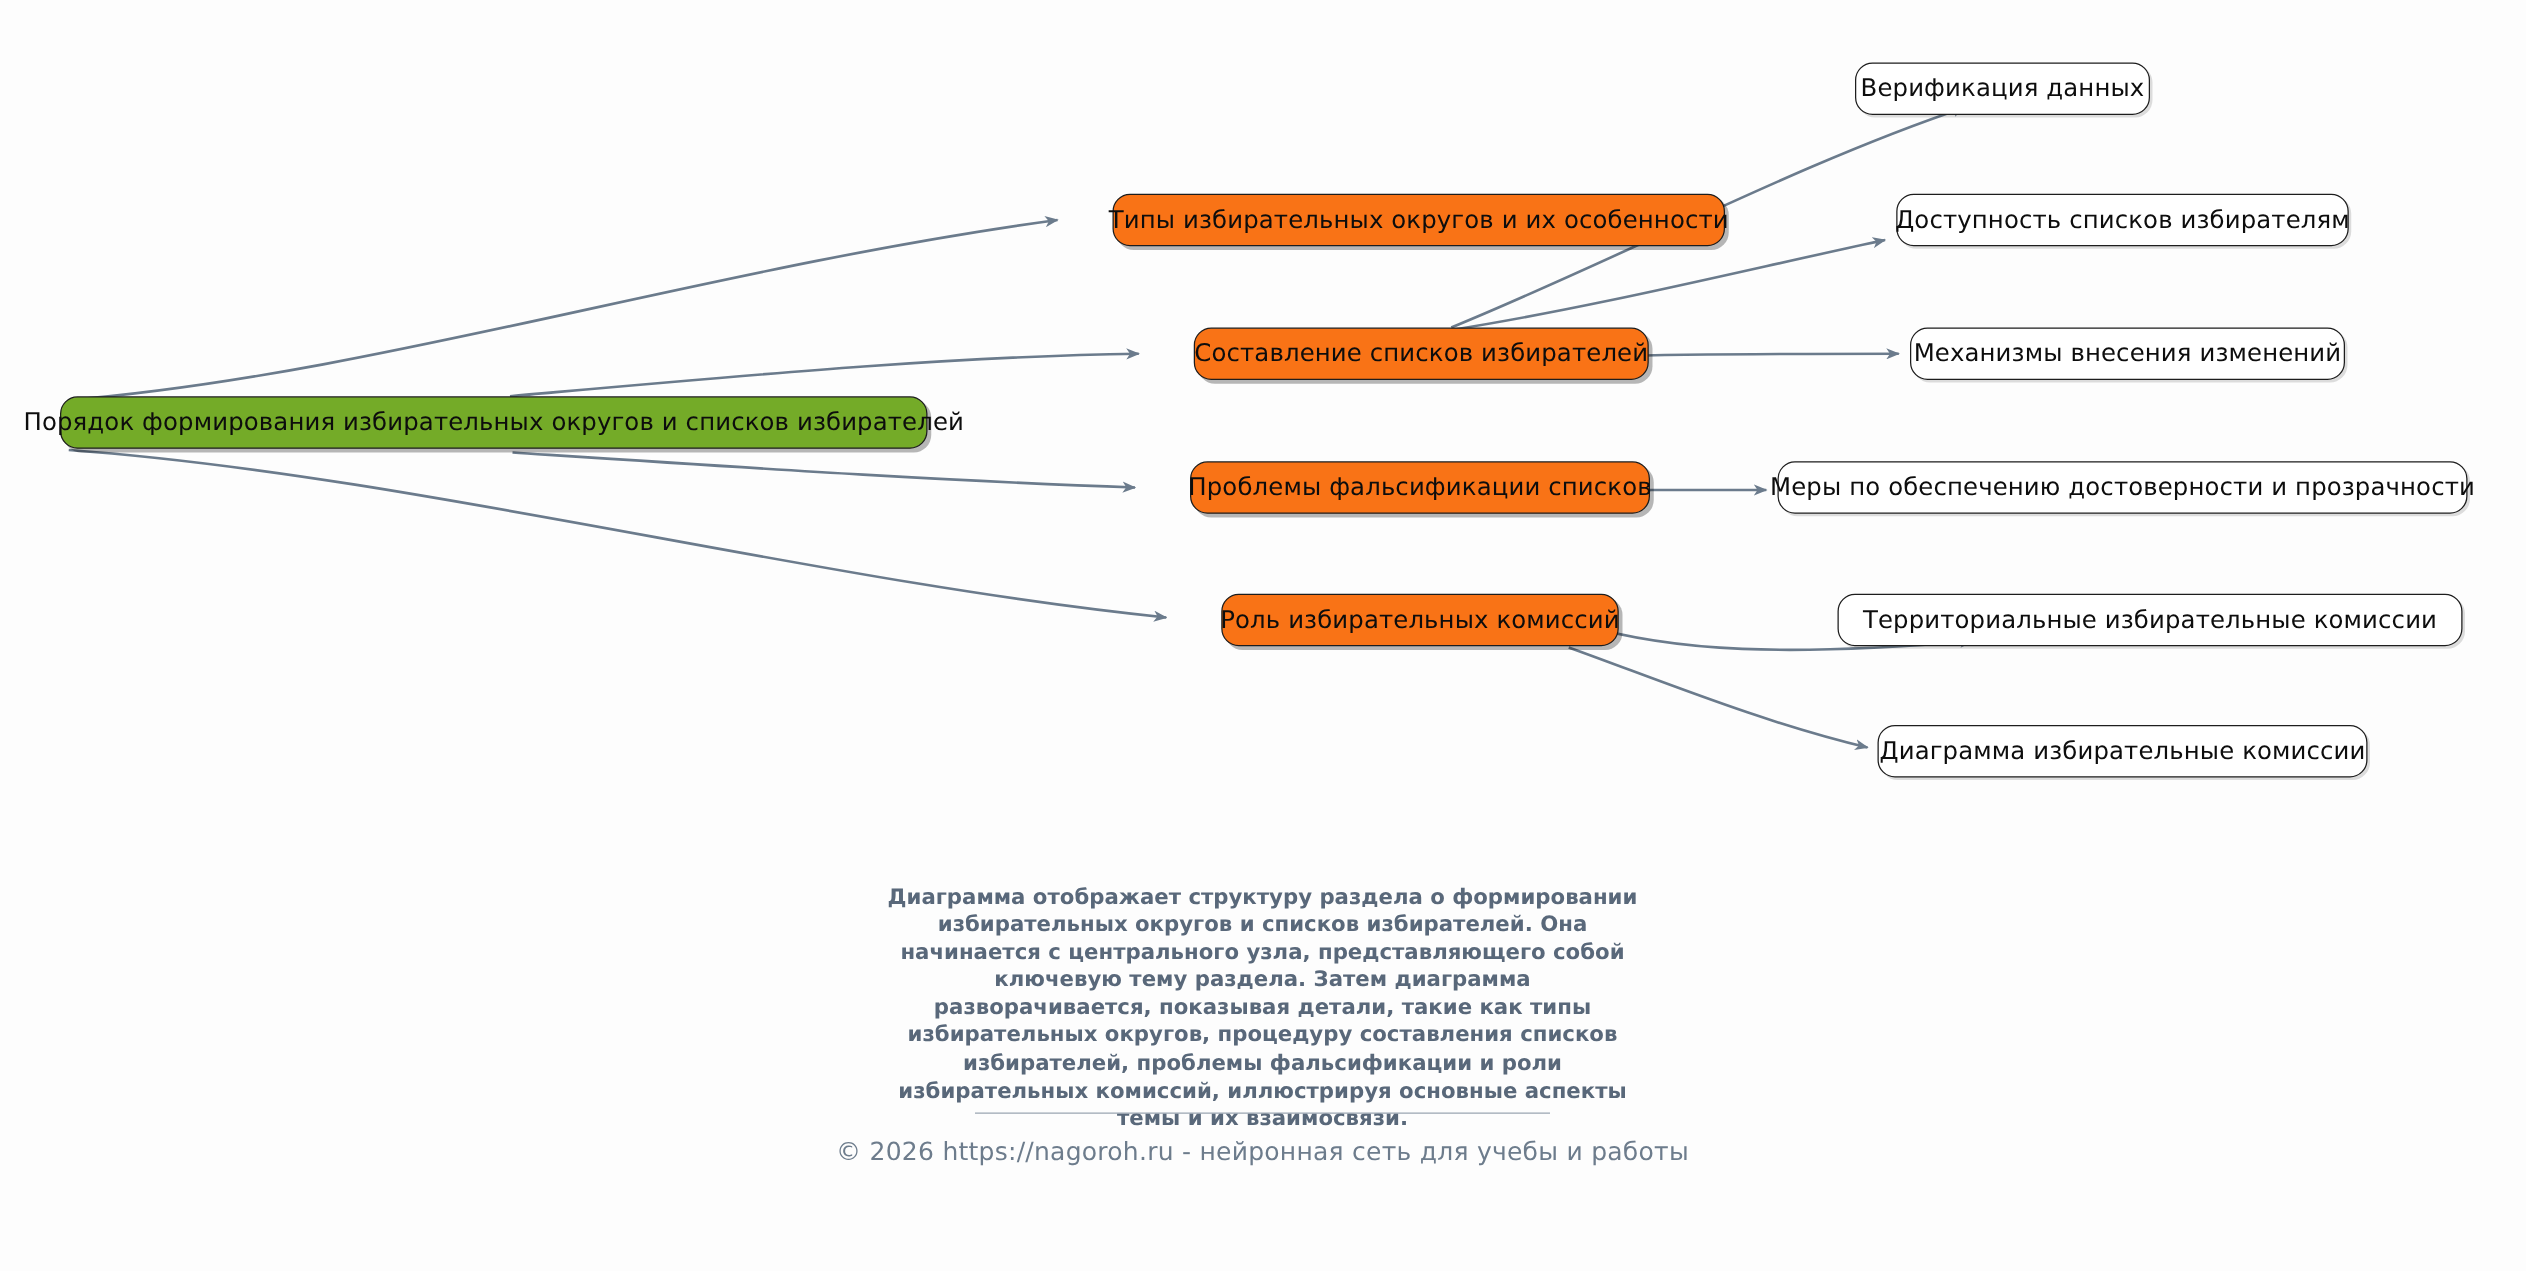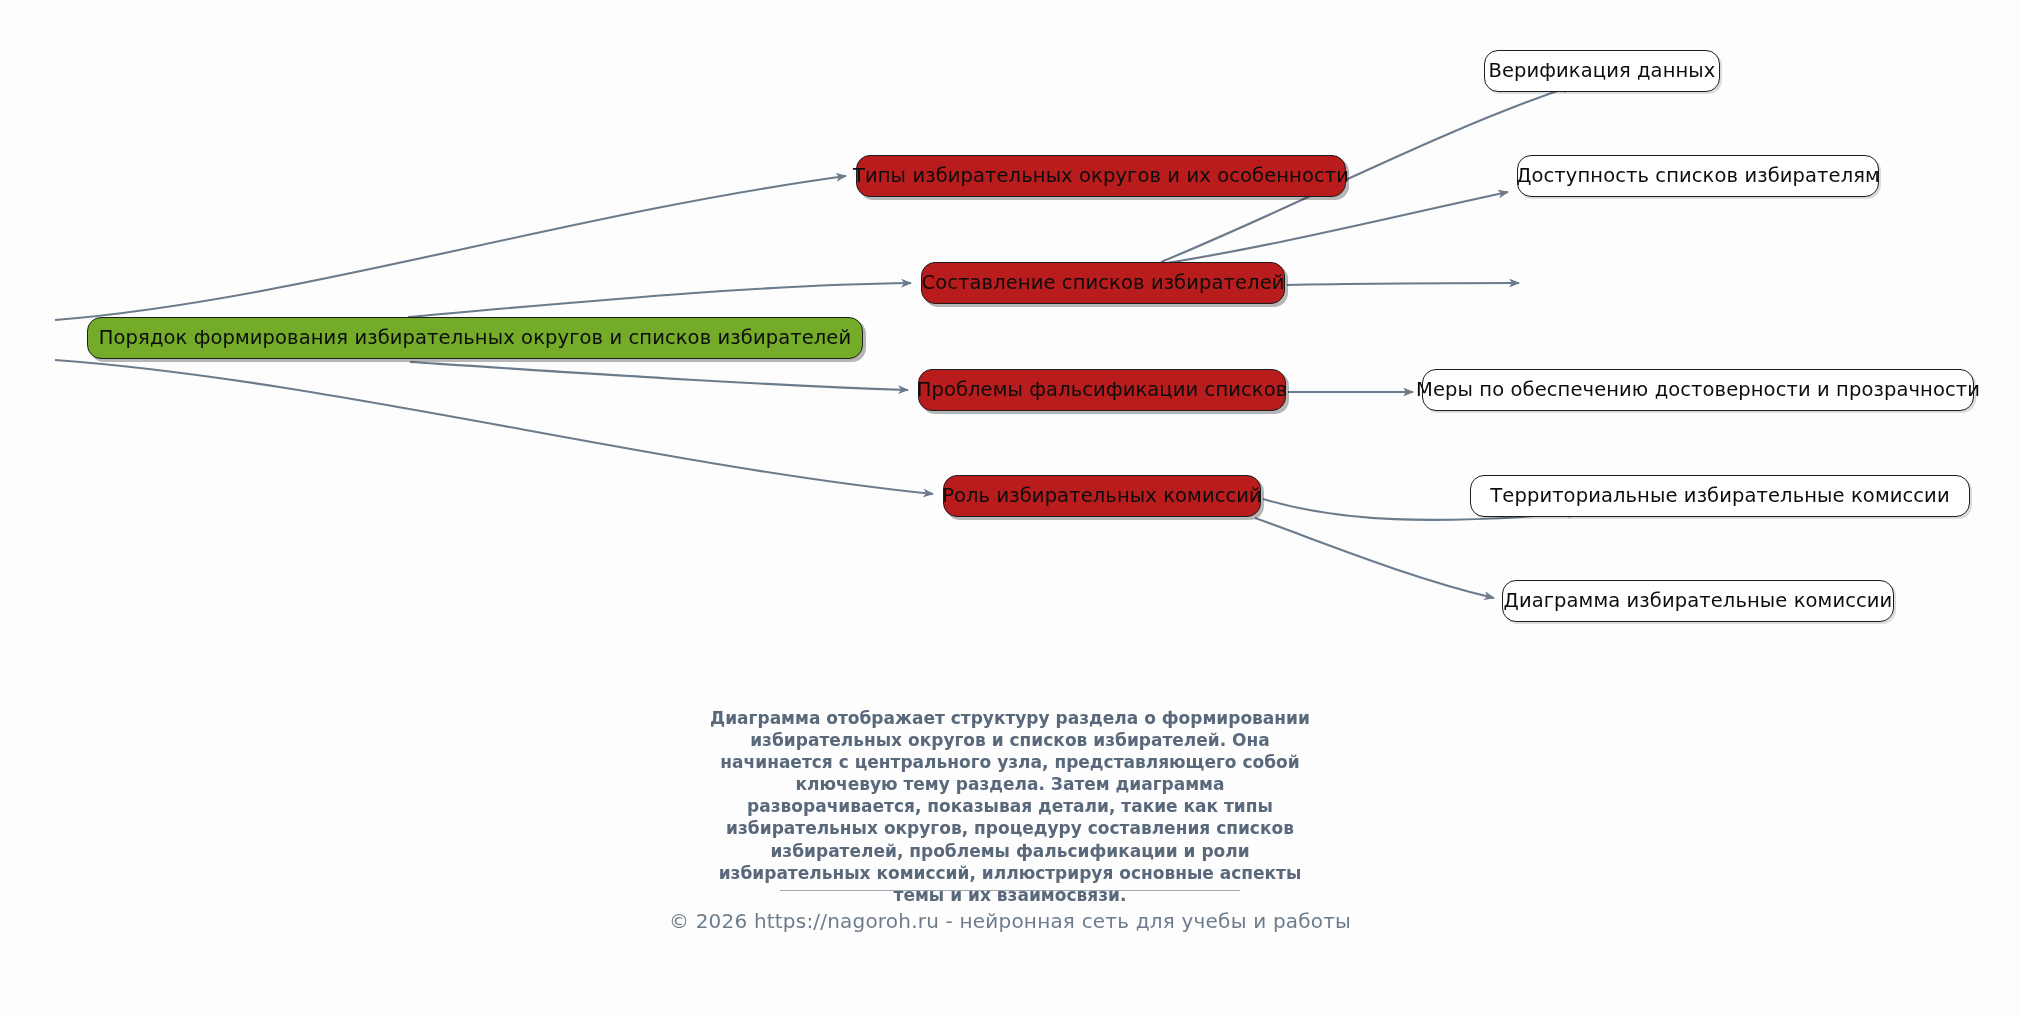--- a/index.html
+++ b/index.html
@@ -45,23 +45,24 @@
     letter-spacing: 0.1px;
   }
 
   .node-root {
     background: #74ab28;
     border: 1.6px solid #1d1d1d;
     box-shadow: 3px 3px 0 rgba(0,0,0,0.28);
   }
 
   .node-branch {
-    background: #b91c1c;
+    background: #f97316;
     border: 1.6px solid #1d1d1d;
     box-shadow: 3px 3px 0 rgba(0,0,0,0.28);
+    margin-left: 34px;
   }
 
   .node-leaf {
     background: #ffffff;
     border: 1.6px solid #1d1d1d;
     box-shadow: 2px 2px 0 rgba(0,0,0,0.13);
   }
 
   #caption {
     position: absolute;
@@ -119,21 +120,21 @@
       <path d="M 1161,264 C 1280,245 1400,215 1508,192"></path>
       <path d="M 1287,285 C 1370,283 1450,283 1519,283"></path>
 
       <path d="M 1288,392 C 1340,392 1380,392 1413,392"></path>
 
       <path d="M 1263,499 C 1340,522 1430,525 1578,513"></path>
       <path d="M 1255,518 C 1330,545 1410,578 1494,598"></path>
     </g>
   </svg>
 
-  <div class="node node-root" style="left:48px; top:317px; width:776px; height:42px;margin-left:39px;">
+  <div class="node node-root" style="left:48px; top:317px; width:694px; height:42px;">
     <span>Порядок формирования избирательных округов и списков избирателей</span>
   </div>
 
   <div class="node node-branch" style="left:856px; top:155px; width:490px; height:42px;">
     <span>Типы избирательных округов и их особенности</span>
   </div>
 
   <div class="node node-branch" style="left:921px; top:262px; width:364px; height:42px;">
     <span>Составление списков избирателей</span>
   </div>
@@ -147,20 +148,23 @@
   </div>
 
   <div class="node node-leaf" style="left:1484px; top:50px; width:236px; height:42px;">
     <span>Верификация данных</span>
   </div>
 
   <div class="node node-leaf" style="left:1517px; top:155px; width:362px; height:42px;">
     <span>Доступность списков избирателям</span>
   </div>
 
+  <div class="node node-leaf" style="left:1528px; top:262px; width:348px; height:42px;">
+    <span>Механизмы внесения изменений</span>
+  </div>
 
   <div class="node node-leaf" style="left:1422px; top:369px; width:552px; height:42px;">
     <span>Меры по обеспечению достоверности и прозрачности</span>
   </div>
 
   <div class="node node-leaf" style="left:1470px; top:475px; width:500px; height:42px;">
     <span>Территориальные избирательные комиссии</span>
   </div>
 
   <div class="node node-leaf" style="left:1502px; top:580px; width:392px; height:42px;">

